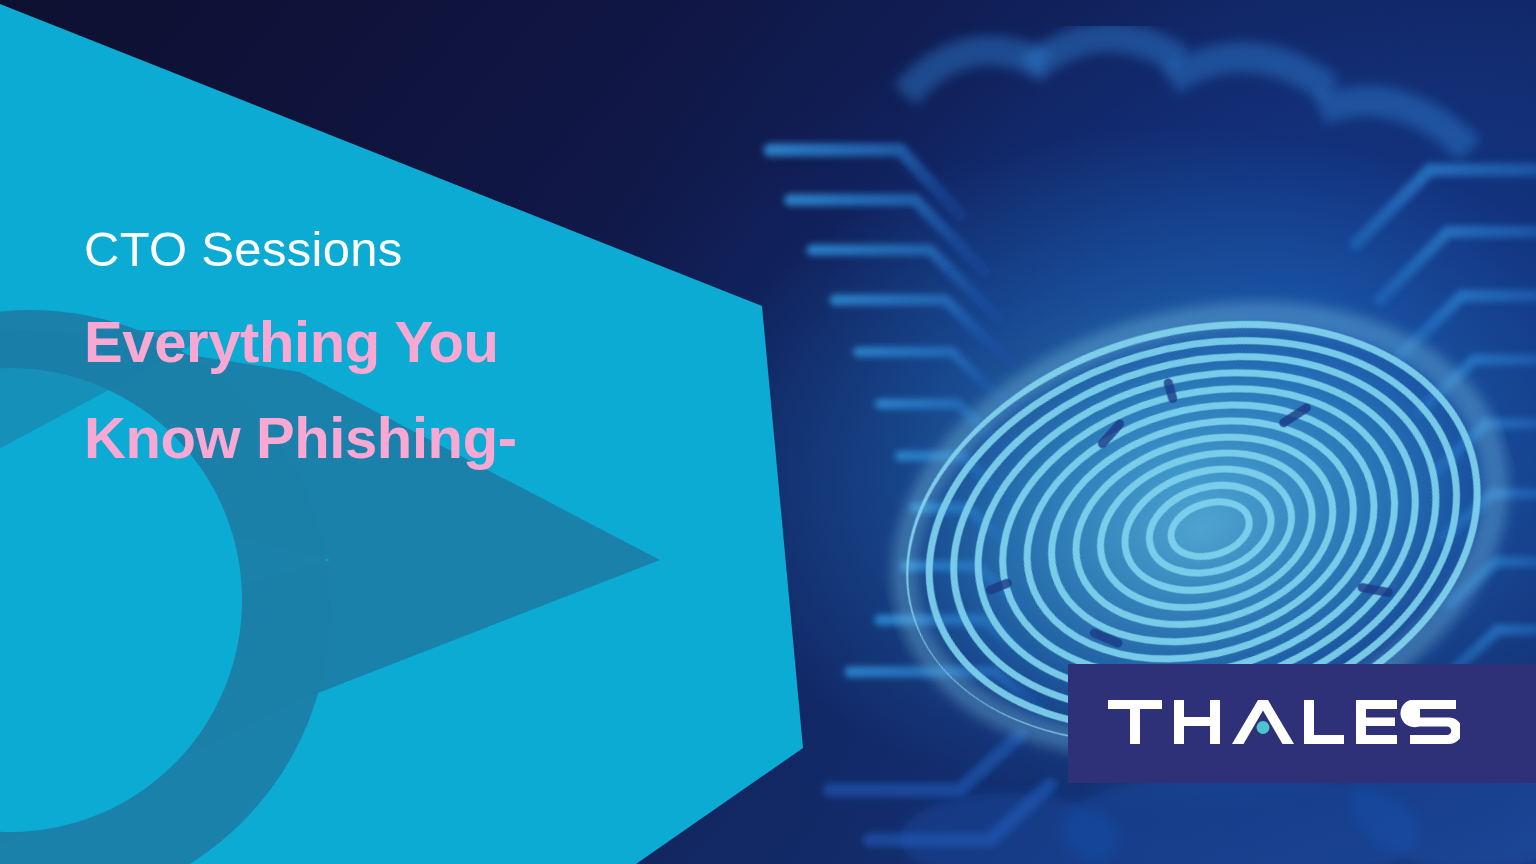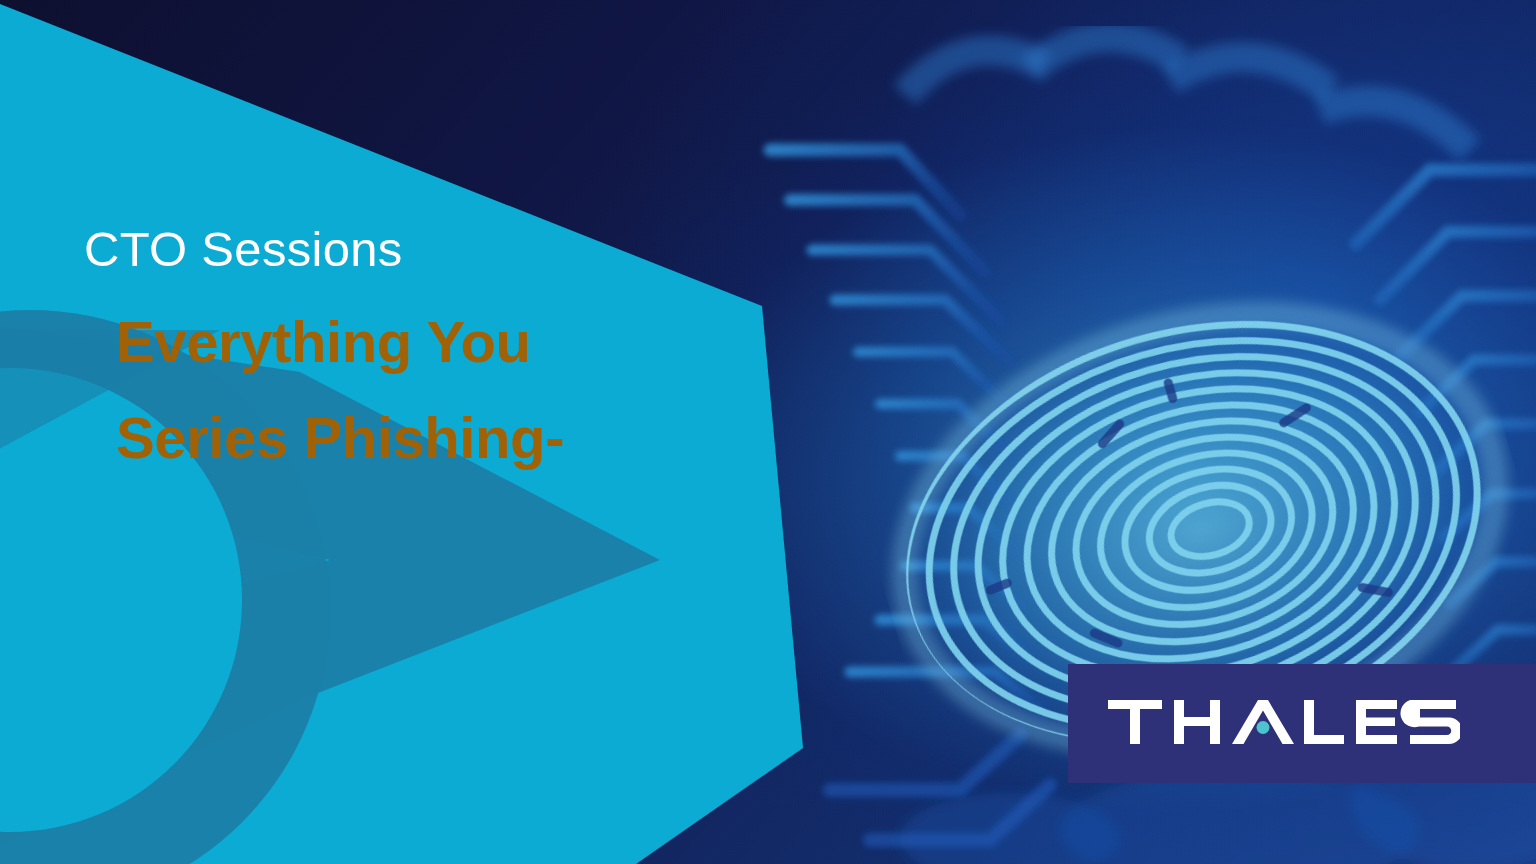--- a/index.html
+++ b/index.html
@@ -60,27 +60,26 @@
   }
   .eyebrow {
     color:#ffffff;
     font-size:49px;
     line-height:74px;
     font-weight:300;
     letter-spacing:0.3px;
     white-space:nowrap;
   }
   .headline {
-    color:#a16207;
+    color:#f9a8d4;
     font-size:58px;
     line-height:96px;
     font-weight:700;
     letter-spacing:-0.4px;
     margin-top:8px;
-    margin-left:32px;
   }
   .headline span { display:block; white-space:nowrap; }
 
   
   .logo-box {
     position:absolute;
     left:1068px;
     top:664px;
     width:480px;
     height:119px;
@@ -218,21 +217,21 @@
 
       <polygon points="-40,330 220,330 -40,470" fill="#1b7fa8" fill-opacity="0.6"></polygon>
     </g>
   </svg>
 
   <div class="copy">
     <div class="eyebrow">CTO Sessions</div>
 
     <div class="headline">
       <span>Everything You</span>
-      <span>Series Phishing-</span>
+      <span>Know Phishing-</span>
     </div>
   </div>
 
   <div class="logo-box">
     <span class="sr">THALES</span>
     <svg class="logo-mark" viewBox="0 0 352 44">
       <g fill="#ffffff">
 
         <path d="M0 0 h54 v9 h-22 v35 h-10 v-35 h-22 z"></path>
 

